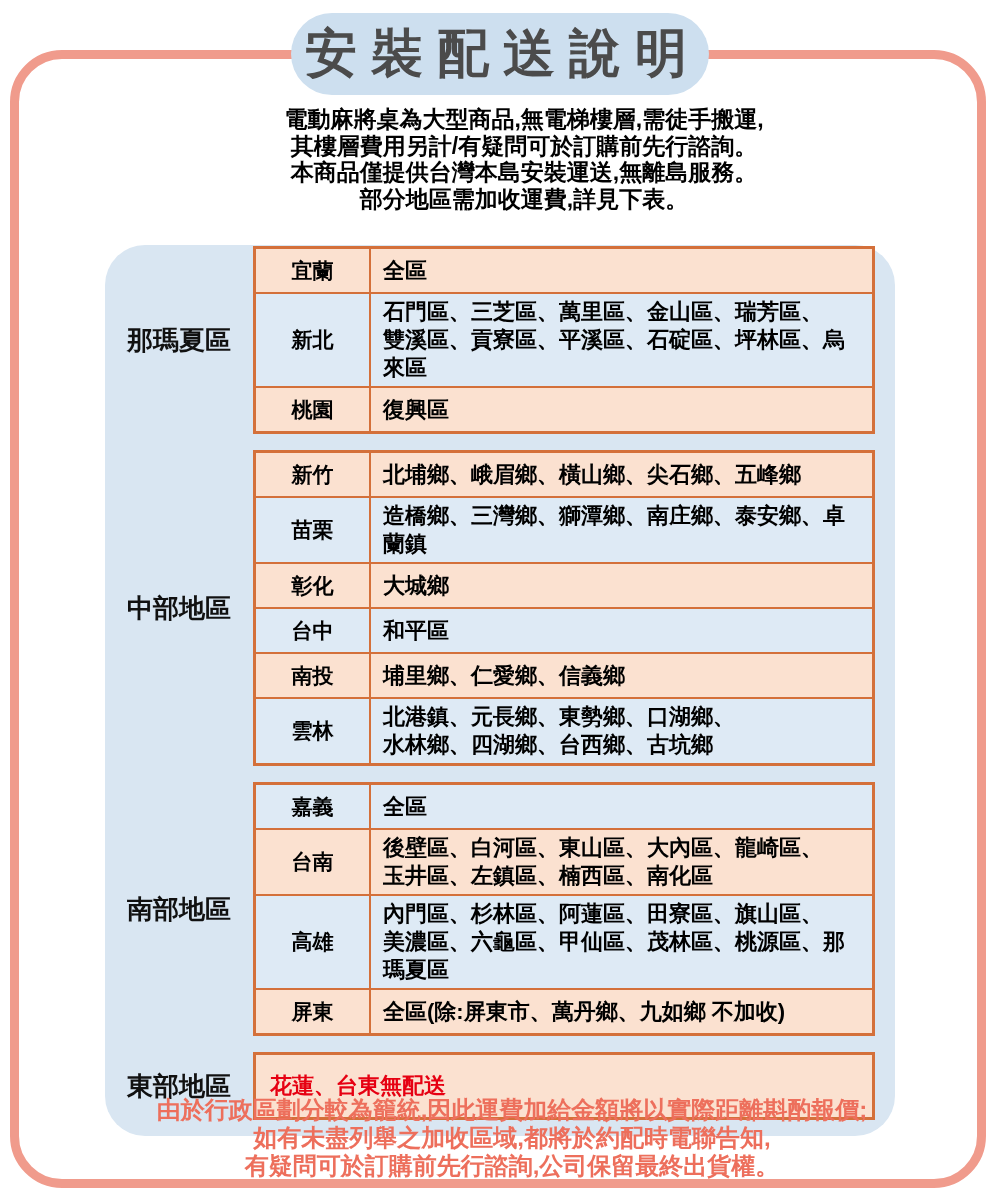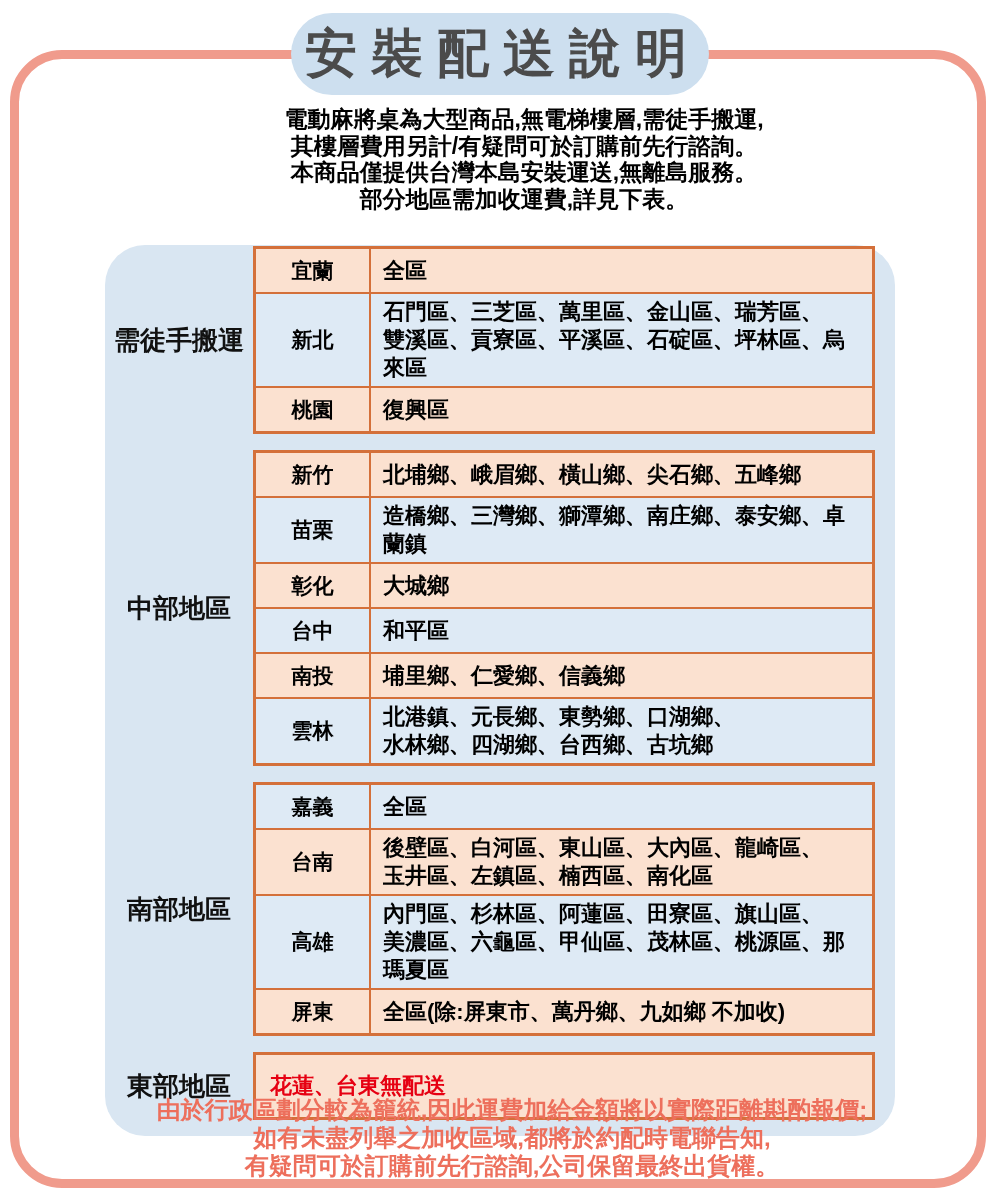--- a/index.html
+++ b/index.html
@@ -98,21 +98,21 @@
   <div class="intro">
     <div>電動麻將桌為大型商品,無電梯樓層,需徒手搬運,</div>
     <div>其樓層費用另計/有疑問可於訂購前先行諮詢。</div>
     <div>本商品僅提供台灣本島安裝運送,無離島服務。</div>
     <div>部分地區需加收運費,詳見下表。</div>
   </div>
 
   <div class="panel">
     <div class="regions">
         <div class="region-group">
-          <div class="region-label">需徒手搬運</div>
+          <div class="region-label">那瑪夏區</div>
           <div class="region-table">
             <div class="t-row bg-peach">
               <div class="county">宜蘭</div>
               <div class="districts">全區</div>
             </div>
             <div class="t-row bg-blue">
               <div class="county">新北</div>
               <div class="districts">石門區、三芝區、萬里區、金山區、瑞芳區、
 雙溪區、貢寮區、平溪區、石碇區、坪林區、烏來區</div>
             </div>

